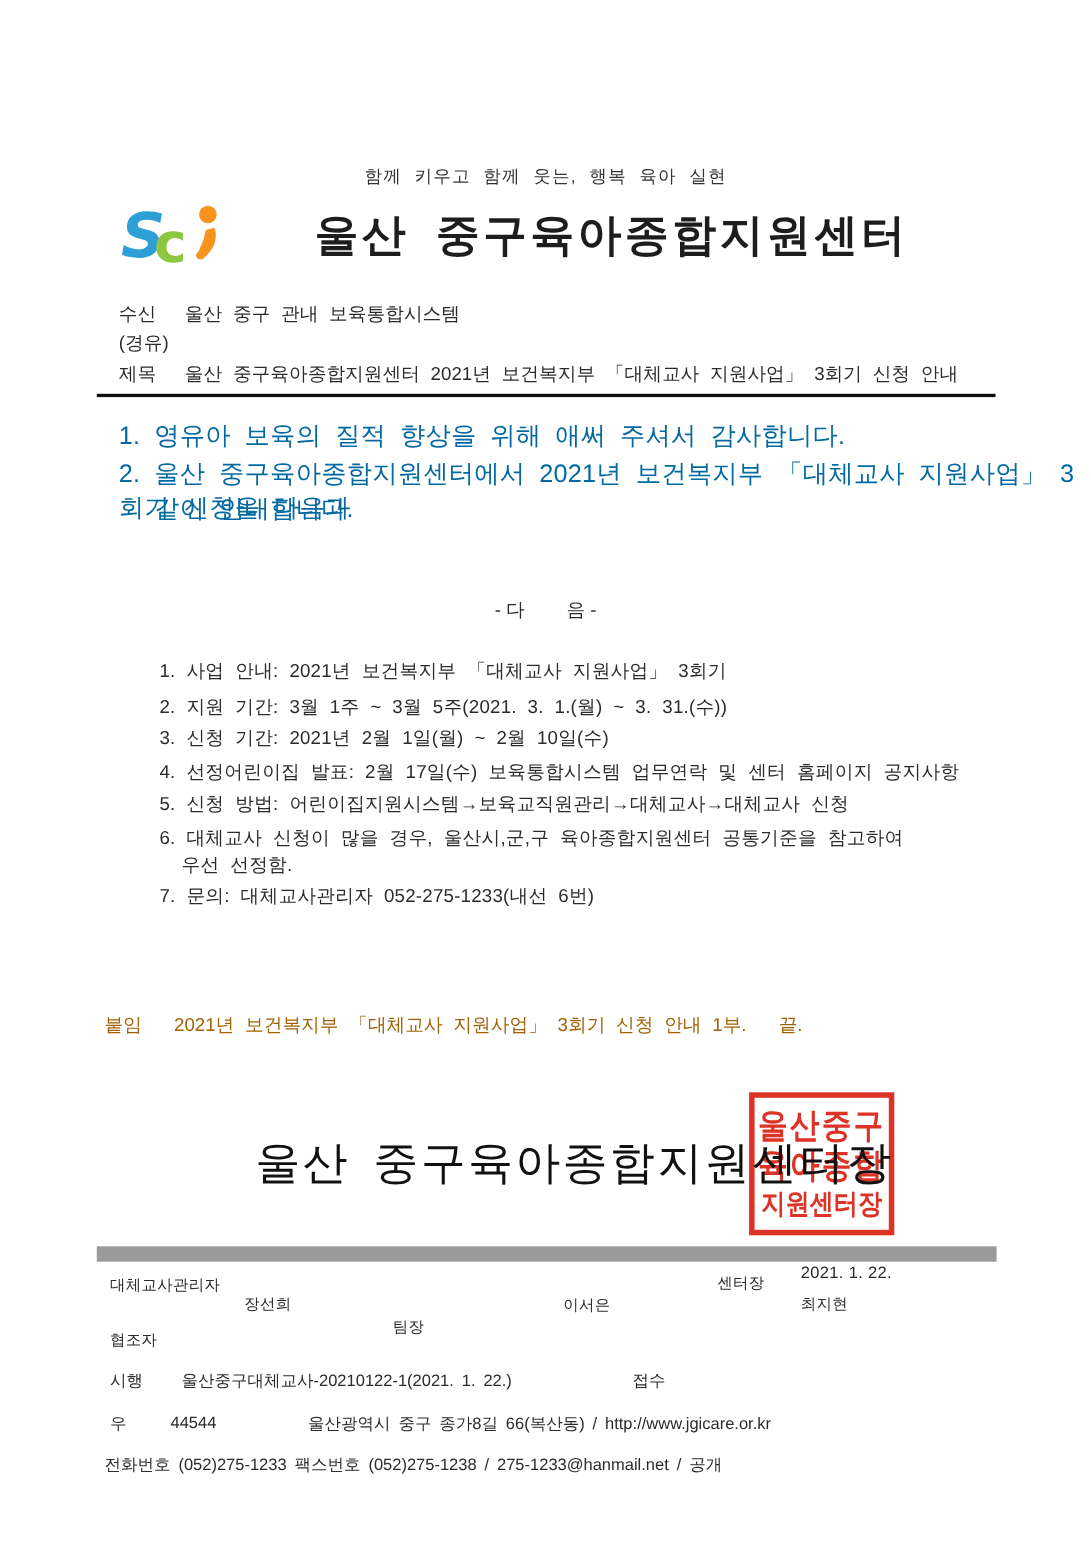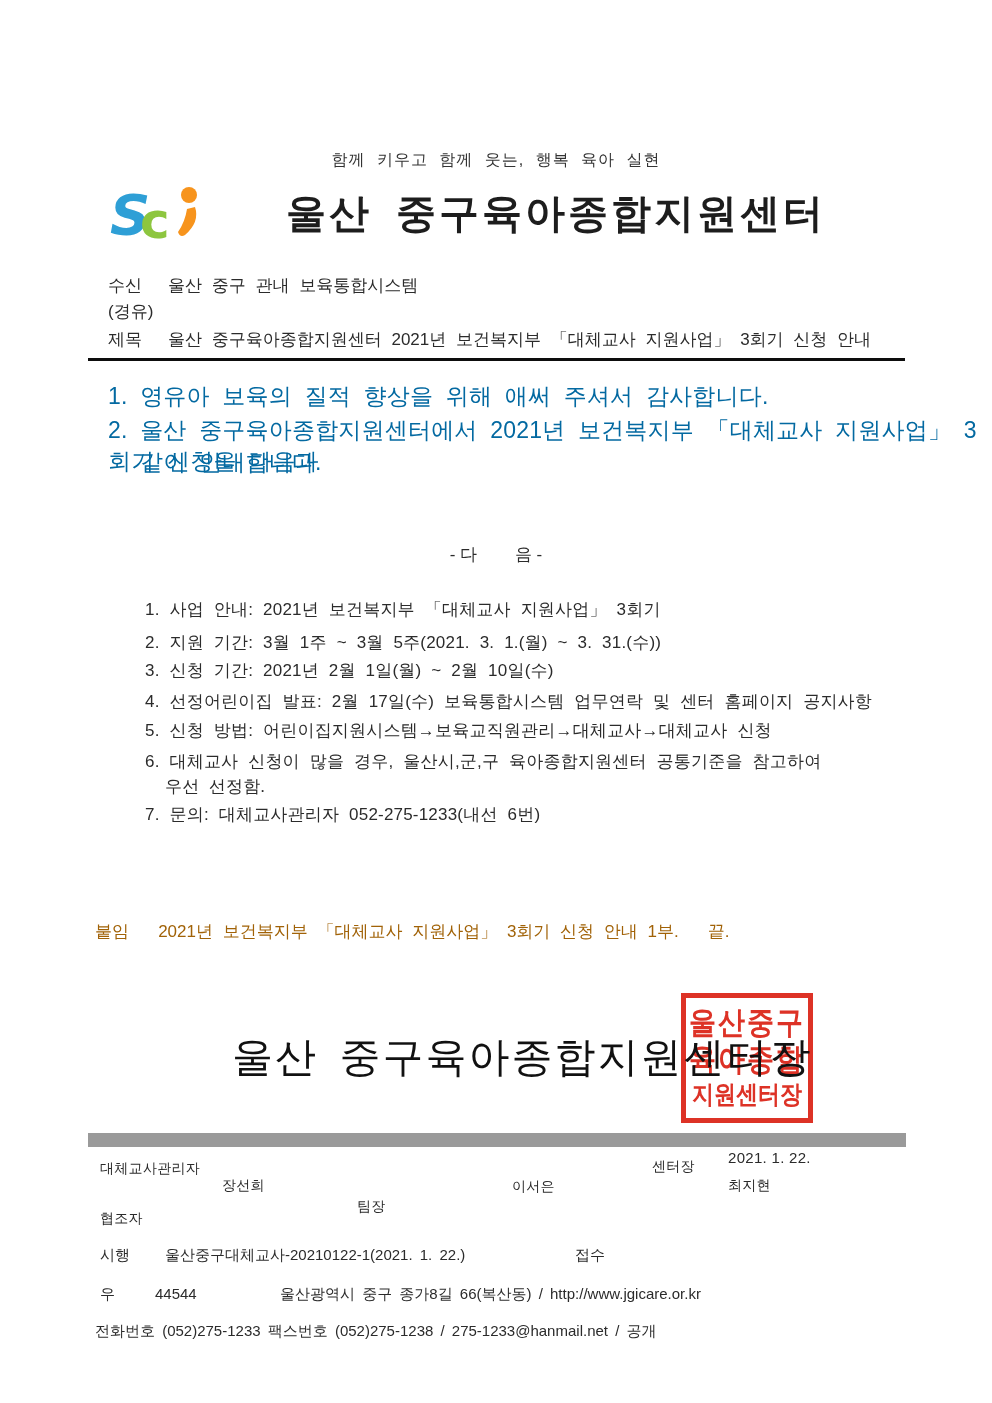--- a/index.html
+++ b/index.html
@@ -92,21 +92,21 @@
   <div class="abs body-text" style="left:140px;top:447px;">같이 안내합니다.</div>
 
   <div class="abs divider">- 다        음 -</div>
 
   <div class="abs list-item" style="top:598px;">1. 사업 안내: 2021년 보건복지부 「대체교사 지원사업」 3회기</div>
   <div class="abs list-item" style="top:631px;">2. 지원 기간: 3월 1주 ~ 3월 5주(2021. 3. 1.(월) ~ 3. 31.(수))</div>
   <div class="abs list-item" style="top:659px;">3. 신청 기간: 2021년 2월 1일(월) ~ 2월 10일(수)</div>
   <div class="abs list-item" style="top:690px;">4. 선정어린이집 발표: 2월 17일(수) 보육통합시스템 업무연락 및 센터 홈페이지 공지사항</div>
   <div class="abs list-item" style="top:719px;">5. 신청 방법: 어린이집지원시스템→보육교직원관리→대체교사→대체교사 신청</div>
   <div class="abs list-item" style="top:750px;">6. 대체교사 신청이 많을 경우, 울산시,군,구 육아종합지원센터 공통기준을 참고하여</div>
-  <div class="abs list-item" style="top:775px;left:165px;font-family:Liberation Serif, serif;">우선 선정함.</div>
+  <div class="abs list-item" style="top:775px;left:165px;">우선 선정함.</div>
   <div class="abs list-item" style="top:803px;">7. 문의: 대체교사관리자 052-275-1233(내선 6번)</div>
 
   <div class="abs attachment">붙임   2021년 보건복지부 「대체교사 지원사업」 3회기 신청 안내 1부.   끝.</div>
 
   <div class="abs sig-title">울산 중구육아종합지원센터장</div>
   <div class="abs seal">
     <div class="seal-row r4">울산중구</div>
     <div class="seal-row r4">육아종합</div>
     <div class="seal-row r5">지원센터장</div>
   </div>

